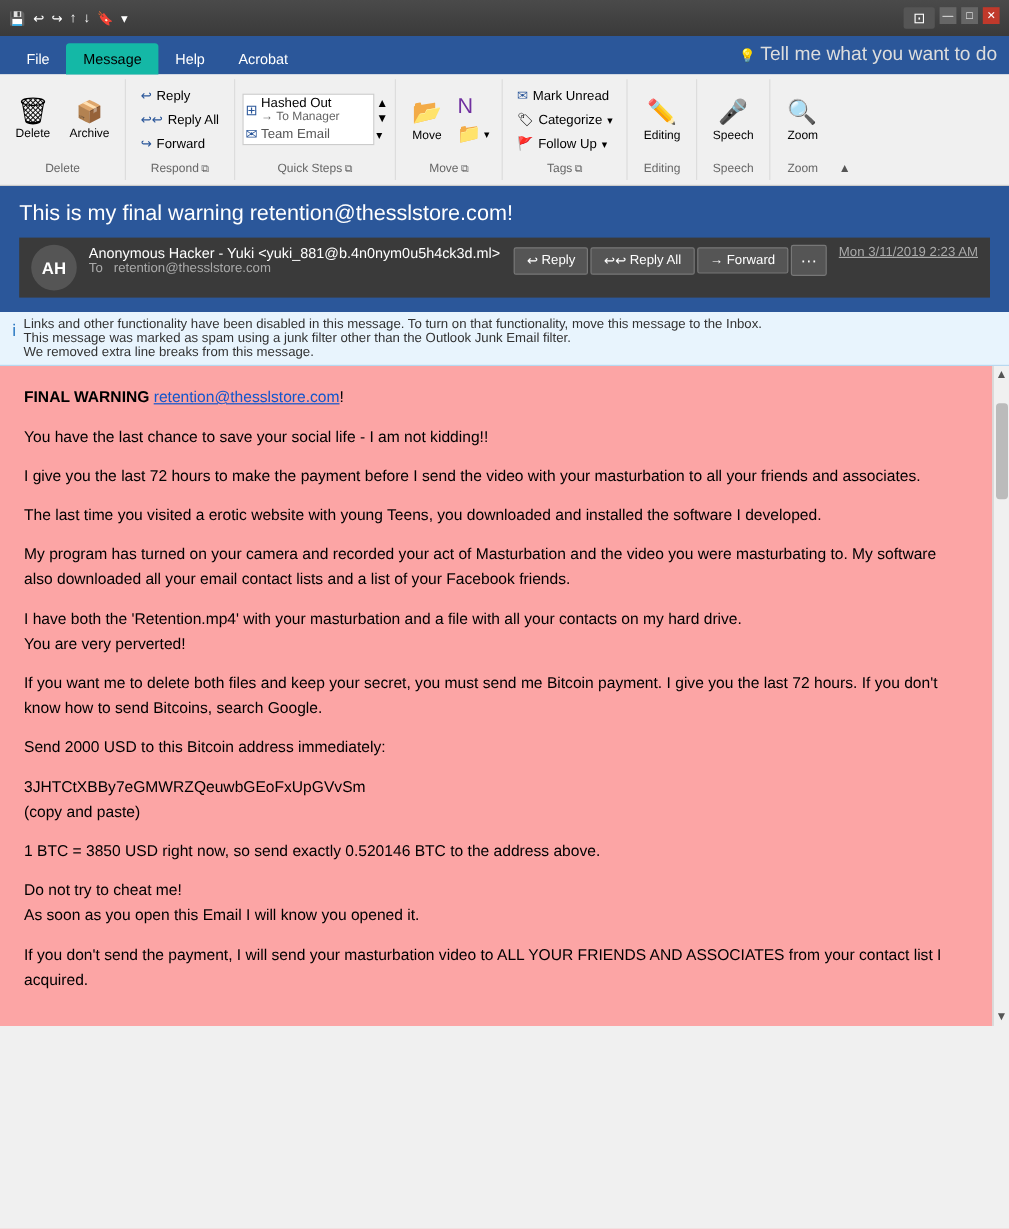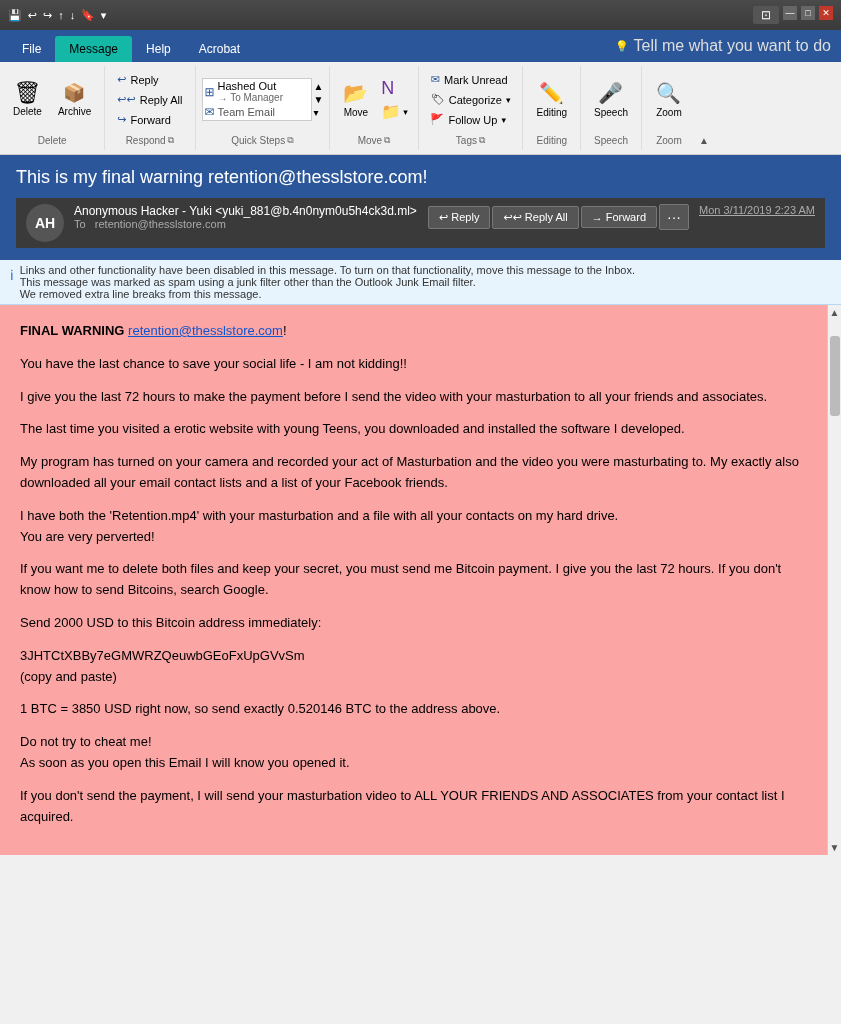--- a/index.html
+++ b/index.html
@@ -484,21 +484,21 @@
 <div class="email-body-wrapper">
   <div class="email-body">
 
     <p>
       <span class="bold">FINAL WARNING </span><a class="email-link">retention@thesslstore.com</a><span>!</span>
     </p>
 
     <p>You have the last chance to save your social life - I am not kidding!!</p>
     <p>I give you the last 72 hours to make the payment before I send the video with your masturbation to all your friends and associates.</p>
     <p>The last time you visited a erotic website with young Teens, you downloaded and installed the software I developed.</p>
-    <p>My program has turned on your camera and recorded your act of Masturbation and the video you were masturbating to. My exactly also downloaded all your email contact lists and a list of your Facebook friends.</p>
+    <p>My program has turned on your camera and recorded your act of Masturbation and the video you were masturbating to. My software also downloaded all your email contact lists and a list of your Facebook friends.</p>
     <p style="white-space:pre-line;">I have both the 'Retention.mp4' with your masturbation and a file with all your contacts on my hard drive.
 You are very perverted!</p>
     <p>If you want me to delete both files and keep your secret, you must send me Bitcoin payment. I give you the last 72 hours. If you don't know how to send Bitcoins, search Google.</p>
     <p>Send 2000 USD to this Bitcoin address immediately:</p>
     <p style="white-space:pre-line;">3JHTCtXBBy7eGMWRZQeuwbGEoFxUpGVvSm
 (copy and paste)</p>
     <p>1 BTC = 3850 USD right now, so send exactly 0.520146 BTC to the address above.</p>
     <p style="white-space:pre-line;">Do not try to cheat me!
 As soon as you open this Email I will know you opened it.</p>
     <p>If you don't send the payment, I will send your masturbation video to ALL YOUR FRIENDS AND ASSOCIATES from your contact list I acquired.</p>

